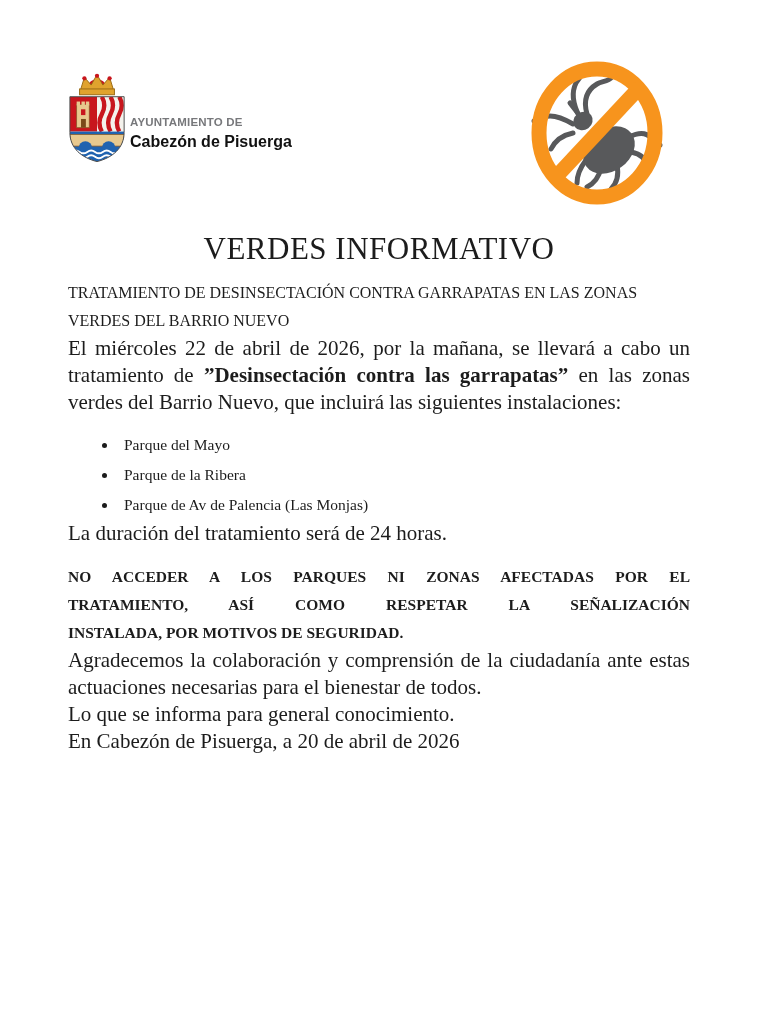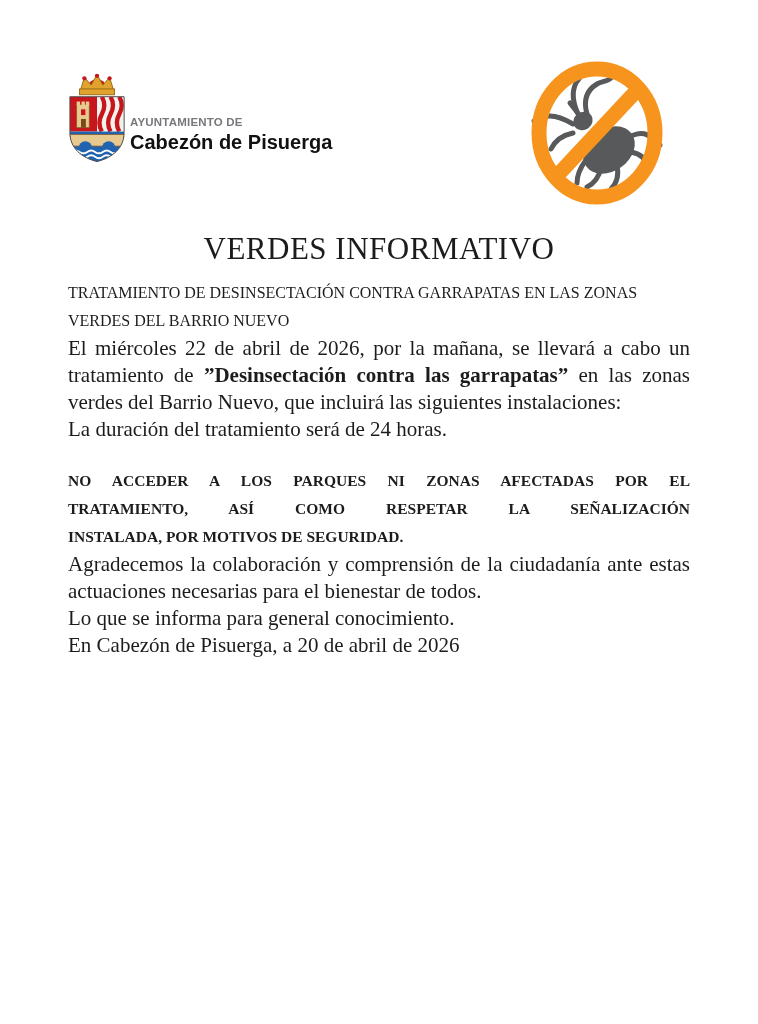--- a/index.html
+++ b/index.html
@@ -17,21 +17,21 @@
     position:absolute; left:66px; top:72px;
     display:flex; align-items:flex-end;
   }
   .logo svg { display:block; }
   .logo-text { margin-left:2px; padding-bottom:12px; font-family:"Liberation Sans","DejaVu Sans",sans-serif; }
   .org-label {
     font-size:11.5px; font-weight:700; color:#77787b; letter-spacing:.2px;
     line-height:14px;
   }
   .org-name {
-    font-size:20px; font-weight:700; color:#111; line-height:20px; margin-top:3px;
+    font-size:16px; font-weight:700; color:#111; line-height:20px; margin-top:3px;
   }
 
   
   .no-ticks { position:absolute; left:531px; top:60px; }
 
   
   .content { position:absolute; left:68px; right:68px; top:231px; }
 
   .doc-title {
     font-size:31px; font-weight:400; text-align:center;
@@ -39,21 +39,21 @@
   }
   .doc-subtitle {
     font-size:16px; font-weight:400; 
     line-height:28px; margin:12px 0 0 0;
   }
 
   p.body-par {
     font-size:21px; line-height:27px; margin:0;
     text-align:justify;
   }
-  .mt { margin-top:24px; }
+  .mt { margin-top:16px; }
   .mt-lg { margin-top:22px; }
 
   ul.park-list {
     margin:14px 0 0 0; padding:0 0 0 50px;
     font-size:15.5px; line-height:30px;
   }
   ul.park-list li { padding-left:6px; }
 
   .caps-par { font-weight:700; }
   .caps-line { font-size:15.5px; line-height:28px; text-align:justify; }
@@ -139,20 +139,25 @@
   </div>
 
   <div class="content">
 
     <h1 class="doc-title">VERDES INFORMATIVO</h1>
 
     <h2 class="doc-subtitle">TRATAMIENTO DE DESINSECTACIÓN CONTRA GARRAPATAS EN LAS ZONAS VERDES DEL BARRIO NUEVO</h2>
 
     <p class="body-par mt-lg"><span>El miércoles 22 de abril de 2026, por la mañana,  se llevará a cabo un tratamiento de </span><b>”Desinsectación contra las garrapatas”</b><span> en las zonas verdes del Barrio Nuevo, que incluirá las siguientes instalaciones:</span></p>
 
+    <ul class="park-list">
+      <li>Parque del Mayo</li>
+      <li>Parque de la Ribera</li>
+      <li>Parque de Av de Palencia (Las Monjas)</li>
+    </ul>
 
 
     <p class="body-par mt">La duración del tratamiento será de 24 horas.</p>
 
 
     <div class="caps-par mt">
       <div class="caps-line force">NO ACCEDER A LOS PARQUES NI ZONAS AFECTADAS POR EL</div>
       <div class="caps-line force">TRATAMIENTO, ASÍ COMO RESPETAR LA SEÑALIZACIÓN</div>
       <div class="caps-line">INSTALADA, POR MOTIVOS DE SEGURIDAD.</div>
     </div>

